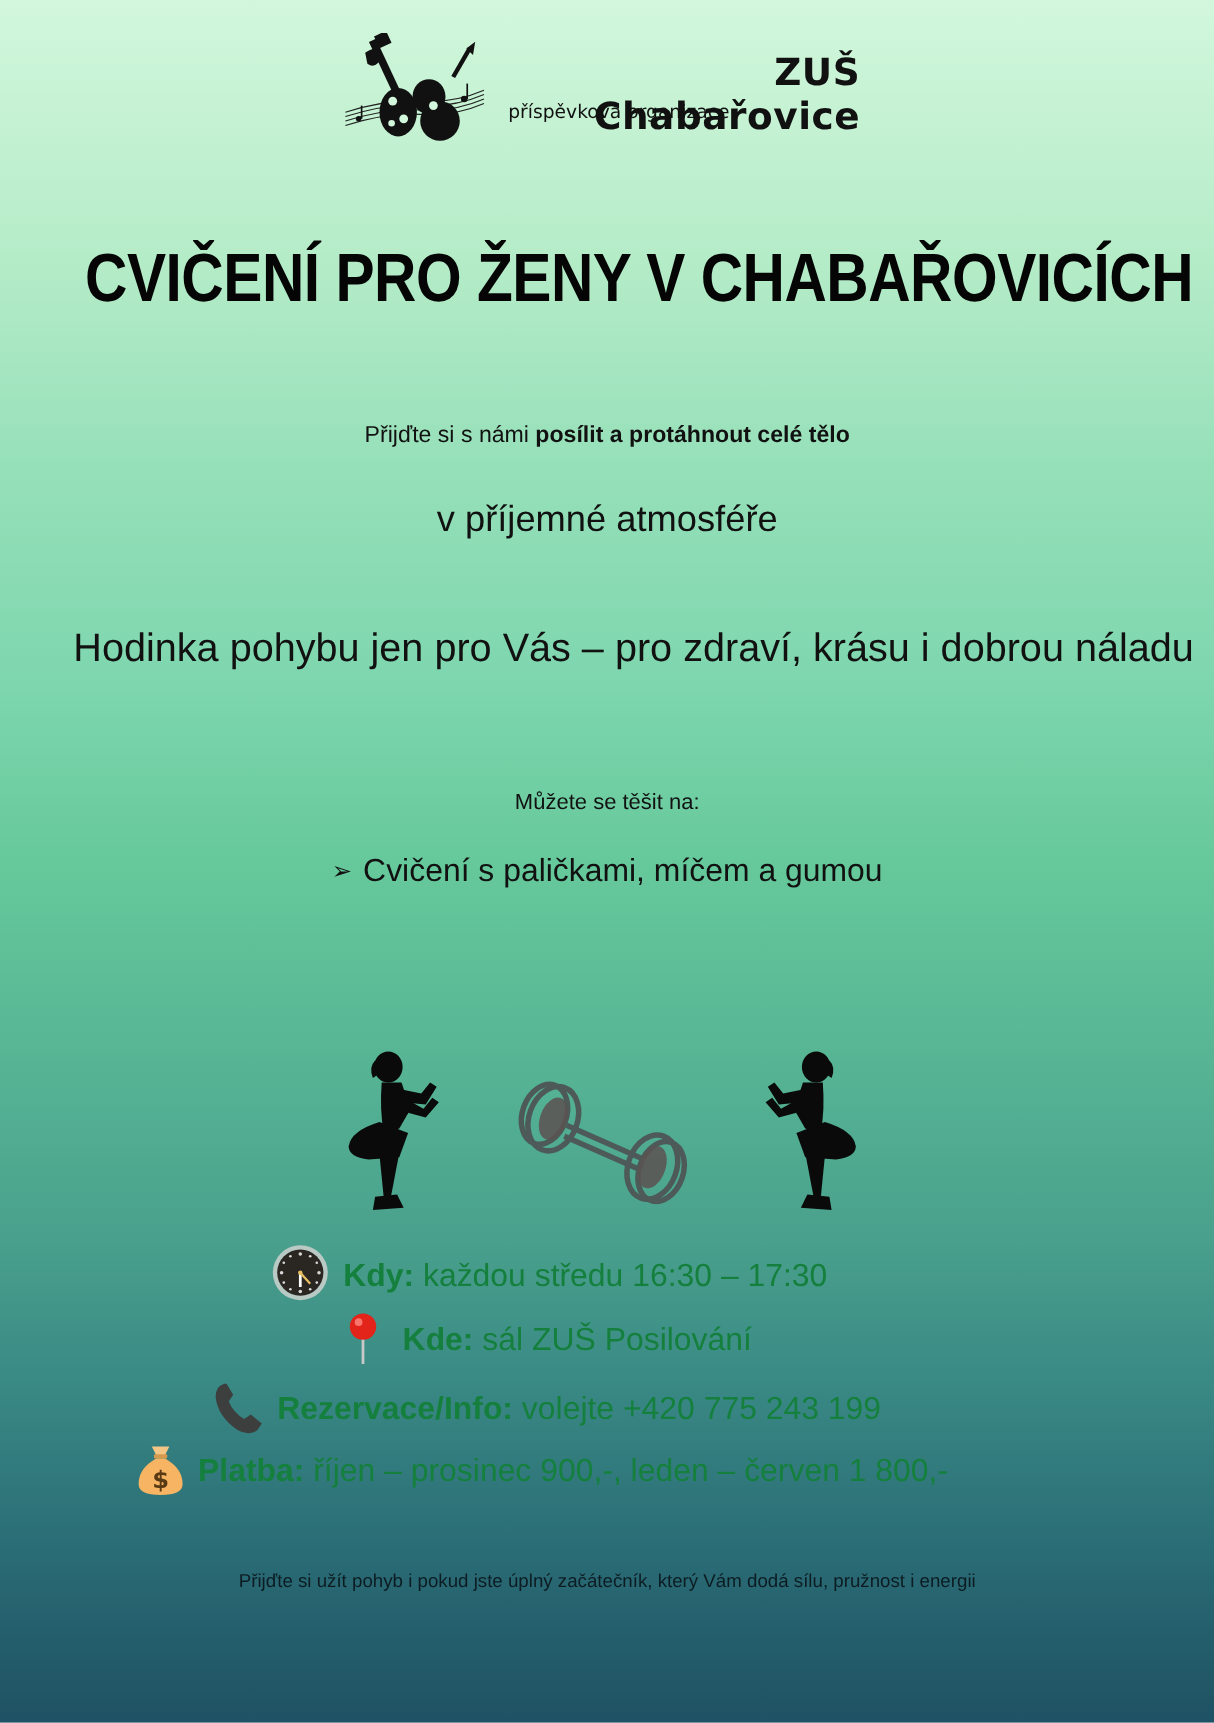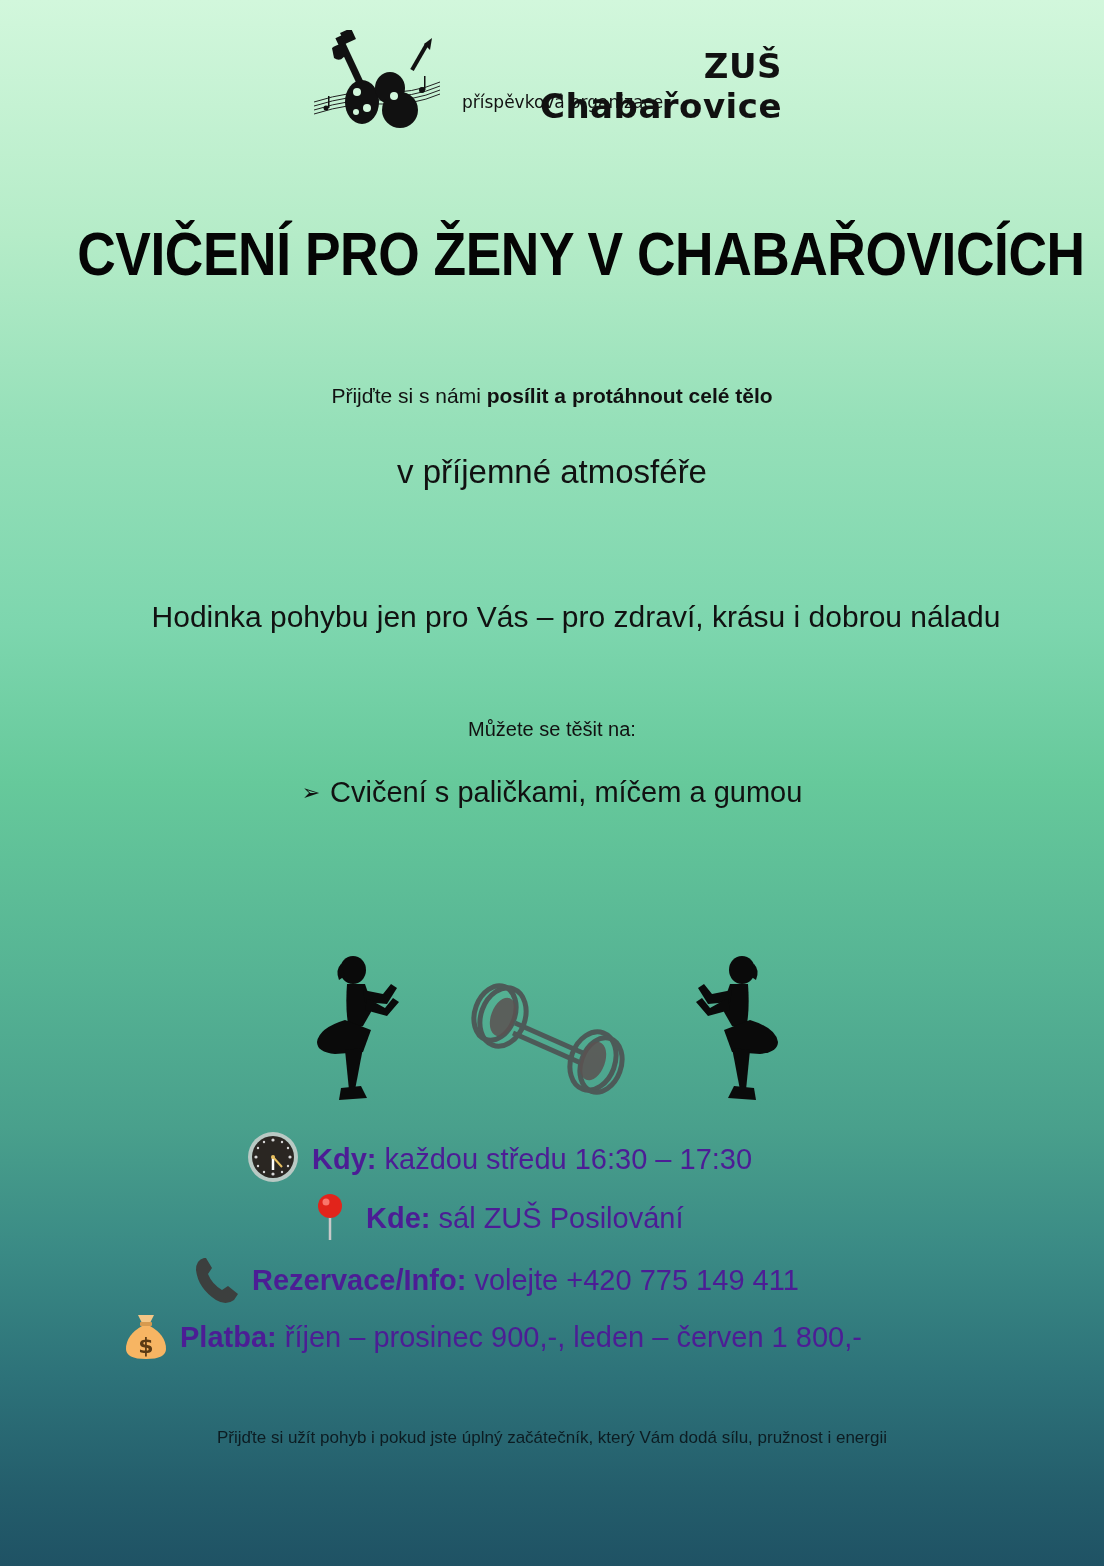--- a/index.html
+++ b/index.html
@@ -32,31 +32,31 @@
 
     .title {
       top: 218px; font-size: 62px; font-weight: bold; color: #050505;
       font-family: "Liberation Sans", sans-serif;
       transform: scaleX(0.86); transform-origin: center;
       letter-spacing: -0.5px; white-space: nowrap;
     }
     .lead1 { top: 384px; font-size: 21px; color: #111; }
     .lead1 b { font-weight: bold; }
     .lead2 { top: 453px; font-size: 33px; color: #111; }
-    .tagline { top: 600px; font-size: 30px; color: #111; padding-left: 48px; }
+    .tagline { top: 568px; font-size: 36px; color: #111; padding-left: 48px; }
     .look { top: 718px; font-size: 20px; color: #111; }
     .bullets { top: 776px; font-size: 29px; color: #111; line-height: 32px; }
     .bullets .arrow { font-size: 22px; margin-right: 10px; vertical-align: 2px; }
 
     .figs { left: 0; right: 0; top: 950px; height: 170px; }
     .fig-left { position: absolute; left: 305px; top: 0; width: 100px; height: 165px; }
     .fig-right { position: absolute; left: 690px; top: 0; width: 100px; height: 165px; }
     .dumbbell { position: absolute; left: 465px; top: 975px; width: 170px; height: 120px; }
 
-    .info { font-size: 29px; color: #4c1d95; white-space: nowrap; text-align: center; }
+    .info { font-size: 29px; color: #15803d; white-space: nowrap; text-align: center; }
     .info b { font-weight: bold; }
     .info .ico { display: inline-block; vertical-align: middle; margin-right: 12px; }
     .row-kdy { top: 1138px; left: 246px; }
     .row-kde { top: 1198px; left: 312px; }
     .row-rez { top: 1258px; left: 192px; }
     .row-pla { top: 1317px; left: 122px; }
 
     .footer { top: 1428px; font-size: 17px; color: #0c1c22; }
   </style>
 </head>
@@ -184,21 +184,21 @@
   <svg class="ico" width="36" height="50" viewBox="0 0 36 50" style="margin-top:-6px; margin-right:18px;">
     <line x1="18" y1="20" x2="18" y2="48" stroke="#c9c9c9" stroke-width="2.5"></line>
     <circle cx="18" cy="14" r="12" fill="#e2241b"></circle>
     <circle cx="14" cy="10" r="3.5" fill="#ff8a80" opacity="0.8"></circle>
   </svg><b>Kde:</b><span> sál ZUŠ Posilování</span>
 </div>
 
 <div class="abs info row-rez">
   <svg class="ico" width="50" height="52" viewBox="0 0 50 52" style="margin-top:-4px; margin-right:10px;">
     <path d="M12 4 Q4 6 4 16 Q6 34 24 46 Q34 52 42 46 L46 40 L36 32 L30 36 Q20 30 16 20 L20 14 L14 4 Z" fill="#3c3f3e"></path>
-  </svg><b>Rezervace/Info:</b><span> volejte +420 775 149 411</span>
+  </svg><b>Rezervace/Info:</b><span> volejte +420 775 243 199</span>
 </div>
 
 <div class="abs info row-pla">
   <svg class="ico" width="48" height="50" viewBox="0 0 48 50" style="margin-top:-6px; margin-right:10px;">
     <path d="M16 4 L32 4 L28 12 L20 12 Z" fill="#f4c686"></path>
     <rect x="18" y="11" width="12" height="4" rx="1" fill="#d69a4f"></rect>
     <path d="M20 15 Q4 24 4 38 Q4 48 24 48 Q44 48 44 38 Q44 24 28 15 Z" fill="#f7b563"></path>
     <text x="24" y="42" font-size="22" font-weight="bold" text-anchor="middle" fill="#5a3a14" font-family="DejaVu Sans, sans-serif">$</text>
   </svg><b>Platba:</b><span> říjen – prosinec 900,-, leden – červen 1 800,-</span>
 </div>

